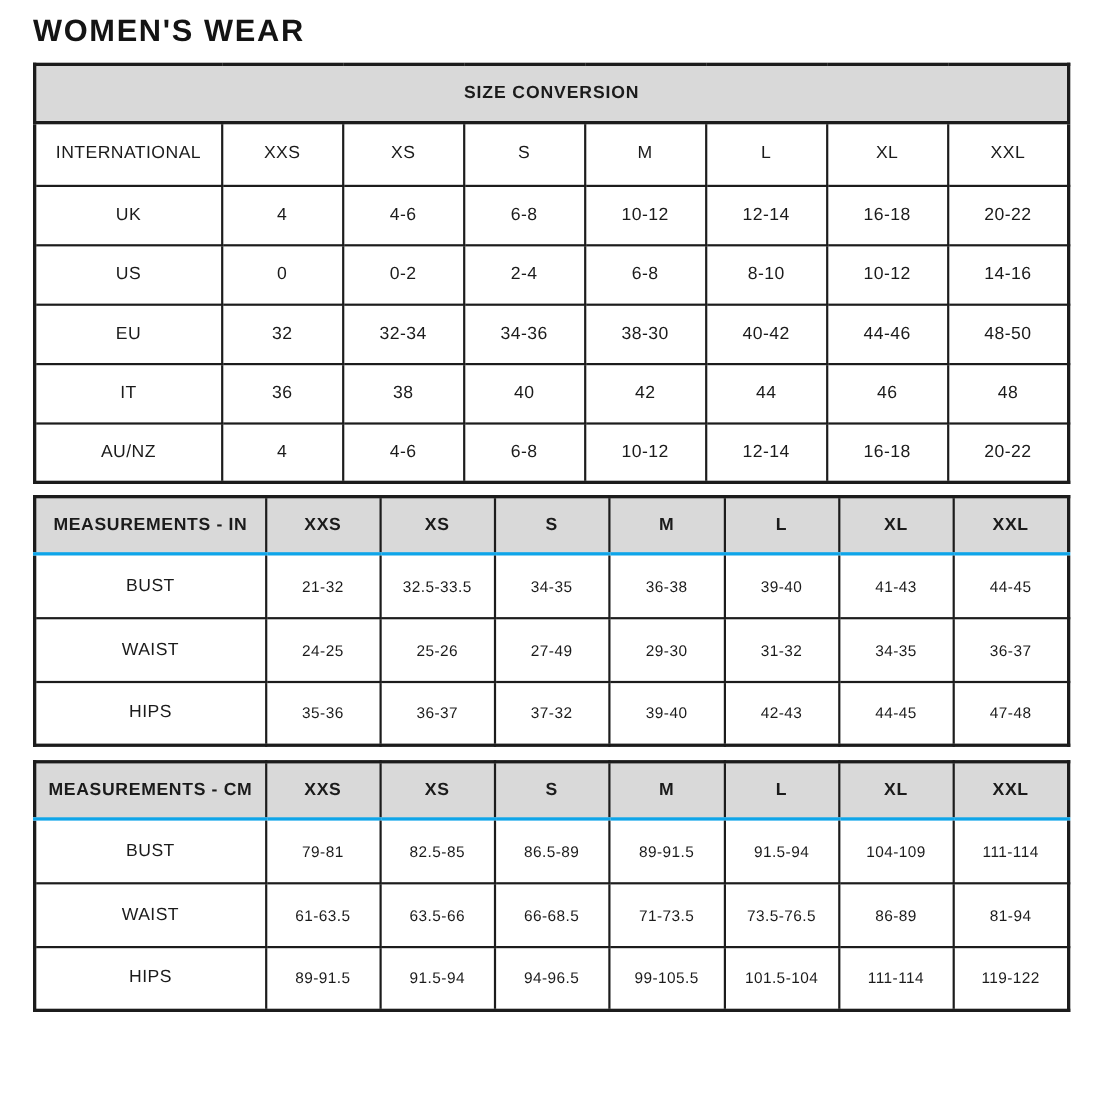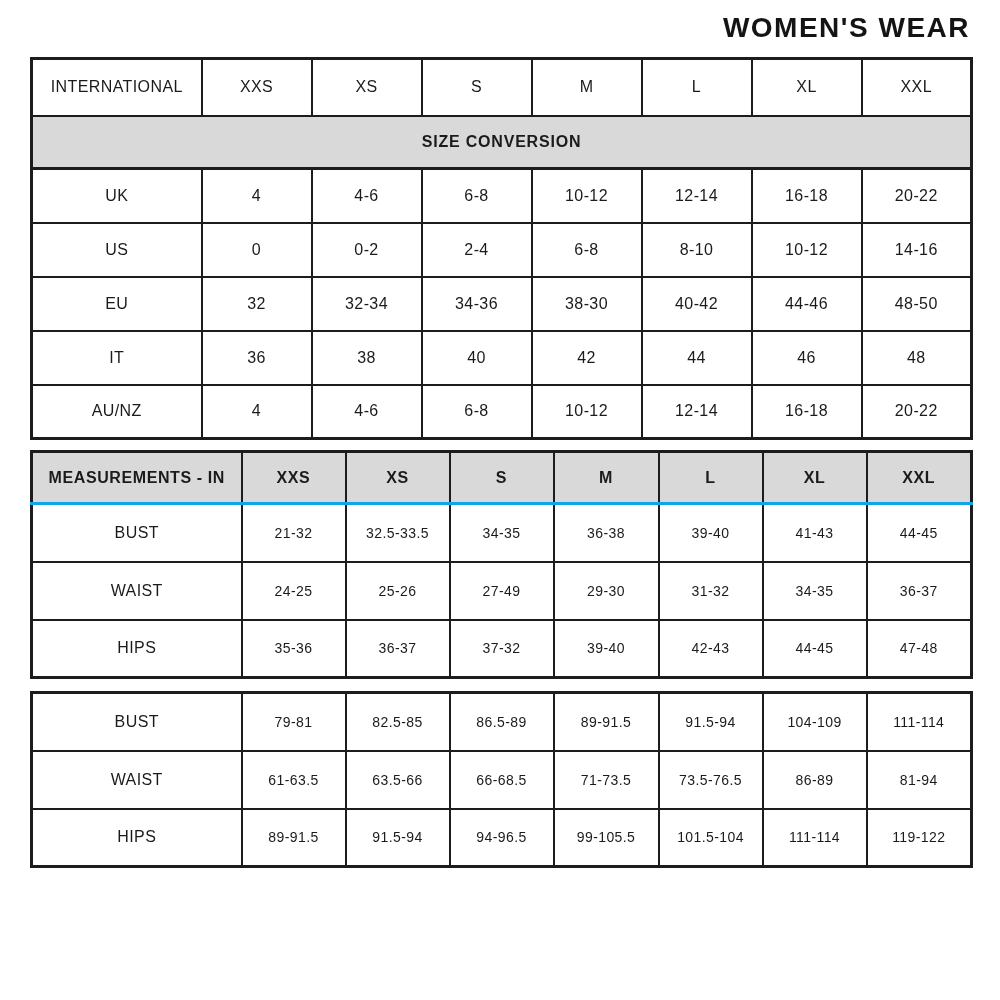--- a/index.html
+++ b/index.html
@@ -4,21 +4,21 @@
 <style>
   * { margin: 0; padding: 0; box-sizing: border-box; }
   html, body {
     width: 1000px; height: 1000px;
     background: #ffffff;
     font-family: "Liberation Sans", "DejaVu Sans", sans-serif;
     color: #1b1b1b;
   }
   .page { width: 940px; margin: 0 auto; padding-top: 12px; }
   .title {
-    text-align: right;
+    text-align: left;
     font-size: 28px;
     font-weight: 700;
     letter-spacing: 1.5px;
     color: #141414;
     margin-bottom: 13px;
   }
   table {
     border-collapse: collapse;
     table-layout: fixed;
     width: 940px;
@@ -69,31 +69,31 @@
         <col style="width:110px">
         <col style="width:110px">
         <col style="width:110px">
       <col style="width:110px">
         <col style="width:110px">
         <col style="width:110px">
         <col style="width:110px">
     </colgroup>
     <tbody>
         <tr>
+      <td class="banner" colspan="8">SIZE CONVERSION</td>
+    </tr>
+    <tr>
       <th class="colhead">INTERNATIONAL</th>
       <th class="colhead">XXS</th>
       <th class="colhead">XS</th>
       <th class="colhead">S</th>
       <th class="colhead">M</th>
       <th class="colhead">L</th>
       <th class="colhead">XL</th>
       <th class="colhead">XXL</th>
-    </tr>
-    <tr>
-      <td class="banner" colspan="8">SIZE CONVERSION</td>
     </tr>
     <tr>
       <td>UK</td>
       <td>4</td>
       <td>4-6</td>
       <td>6-8</td>
       <td>10-12</td>
       <td>12-14</td>
       <td>16-18</td>
       <td>20-22</td>
@@ -201,20 +201,30 @@
       <col style="width:210px">
         <col style="width:104px">
         <col style="width:104px">
         <col style="width:104px">
       <col style="width:105px">
         <col style="width:104px">
         <col style="width:104px">
         <col style="width:105px">
     </colgroup>
     <tbody>
+        <tr>
+      <th>MEASUREMENTS - CM</th>
+      <th>XXS</th>
+      <th>XS</th>
+      <th>S</th>
+      <th>M</th>
+      <th>L</th>
+      <th>XL</th>
+      <th>XXL</th>
+    </tr>
     <tr>
       <td class="rowlabel">BUST</td>
       <td class="val">79-81</td>
       <td class="val">82.5-85</td>
       <td class="val">86.5-89</td>
       <td class="val">89-91.5</td>
       <td class="val">91.5-94</td>
       <td class="val">104-109</td>
       <td class="val">111-114</td>
     </tr>

